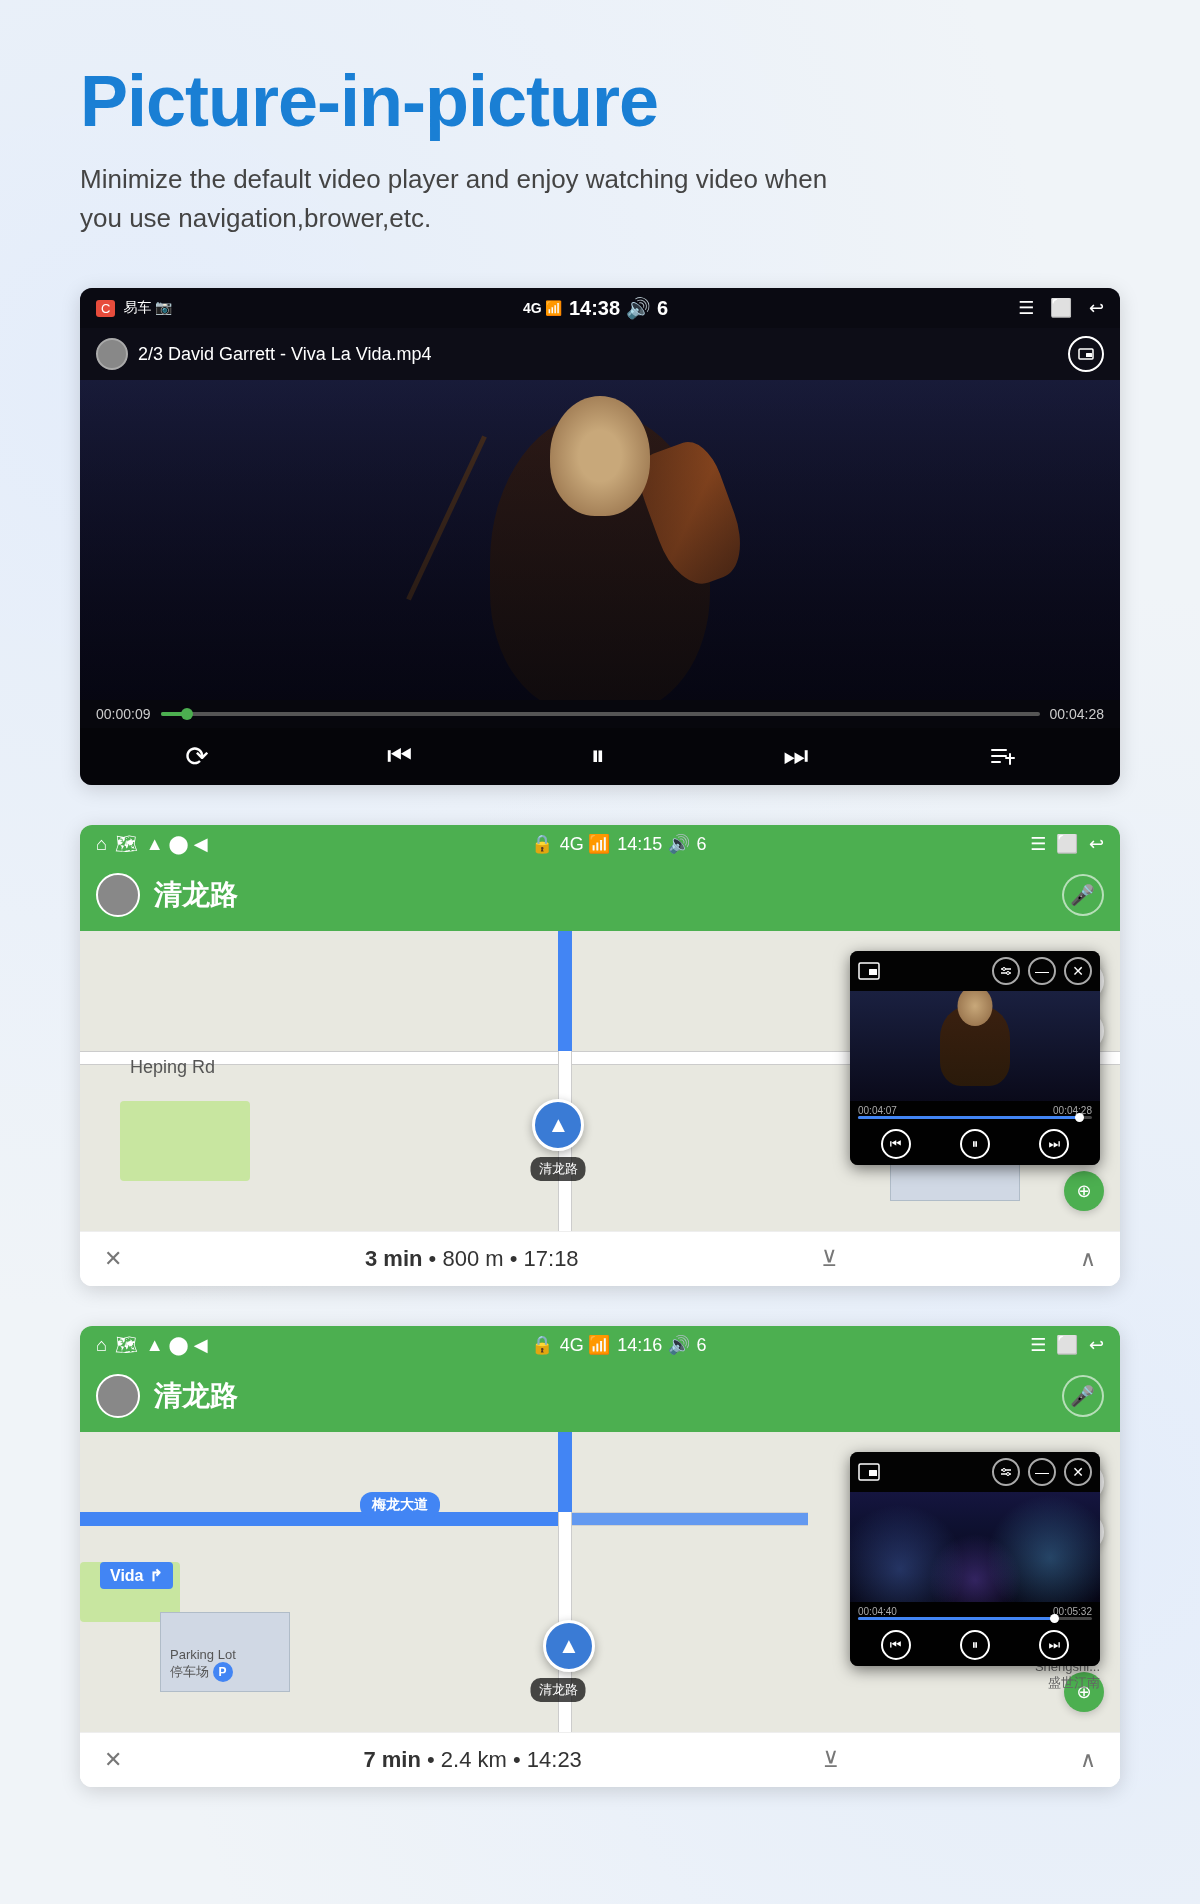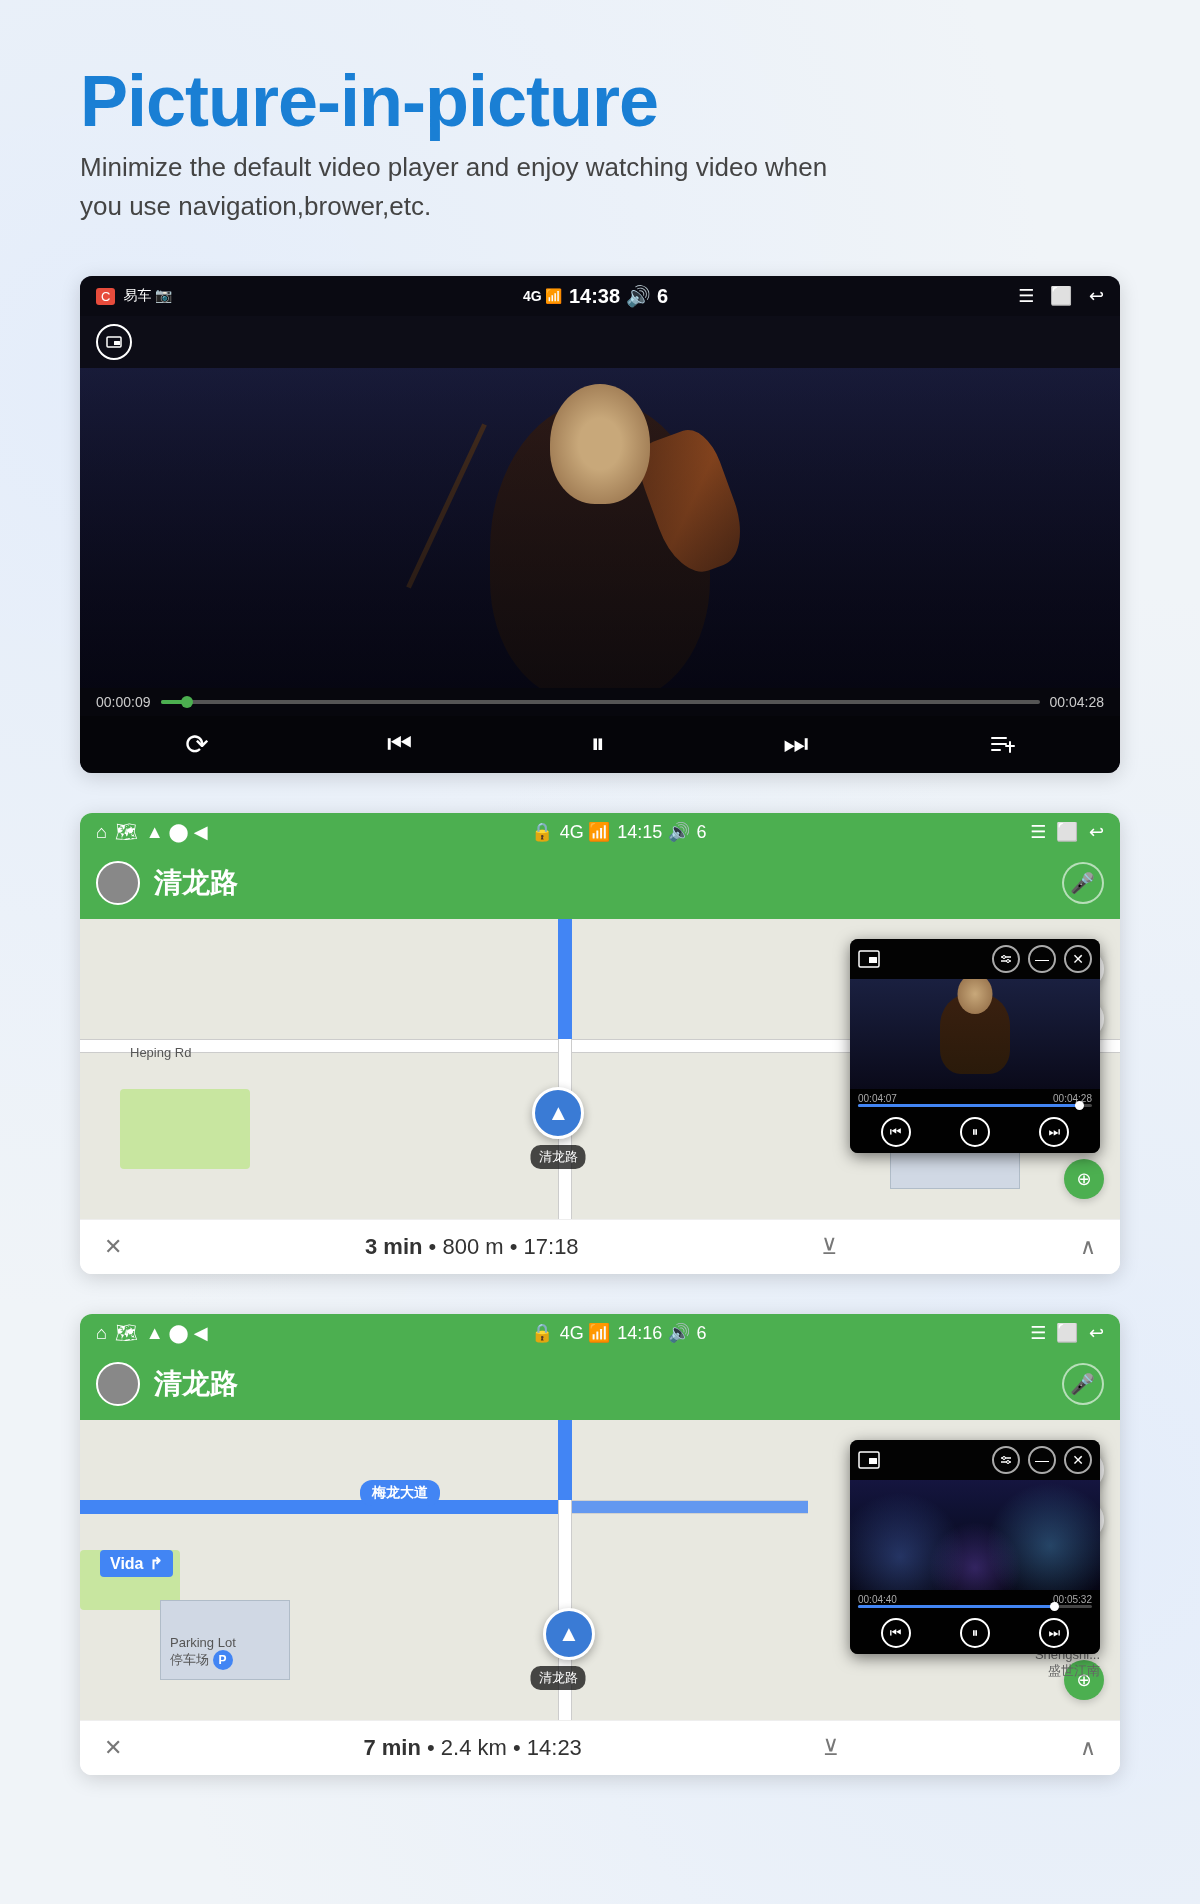--- a/index.html
+++ b/index.html
@@ -10,21 +10,21 @@
       min-height: 1904px;
       padding: 60px 80px;
       background-image: radial-gradient(circle at 10% 20%, rgba(200,220,255,0.3) 0%, transparent 50%),
                         radial-gradient(circle at 90% 80%, rgba(200,220,255,0.3) 0%, transparent 50%);
     }
 
     .page-title {
       font-size: 72px;
       font-weight: 900;
       color: #1a7fd4;
-      margin-bottom: 6px;
+      margin-bottom: 18px;
       letter-spacing: -1px;
     }
 
     .page-subtitle {
       font-size: 26px;
       color: #444;
       line-height: 1.5;
       margin-bottom: 50px;
       max-width: 780px;
     }
@@ -308,21 +308,21 @@
     .map-road-v {
       position: absolute;
       width: 16px;
       background: #fff;
       border-left: 1px solid #ccc;
       border-right: 1px solid #ccc;
     }
 
     .map-label {
       position: absolute;
-      font-size: 13px;
+      font-size: 18px;
       color: #555;
       white-space: nowrap;
     }
 
     .map-green-area {
       position: absolute;
       background: #c8e6a0;
       border-radius: 4px;
     }
 
@@ -591,20 +591,24 @@
       <span>6</span>
     </div>
     <div class="status-bar-right">
       <span>☰</span>
       <span>⬜</span>
       <span>↩</span>
     </div>
   </div>
 
   <div class="video-title-bar">
+    <div style="display:flex;align-items:center;gap:10px;">
+      <div style="width:32px;height:32px;background:#888;border-radius:50%;border:2px solid #aaa;"></div>
+      <span class="video-title-text">2/3 David Garrett - Viva La Vida.mp4</span>
+    </div>
     <div class="pip-icon-circle">
       <svg width="16" height="16" viewBox="0 0 16 16" fill="white">
         <rect x="1" y="3" width="14" height="10" rx="1" fill="none" stroke="white" stroke-width="1.5"></rect>
         <rect x="8" y="7" width="6" height="4" rx="0.5" fill="white"></rect>
       </svg>
     </div>
   </div>
 
   <div class="video-content-area">
     <div class="video-person">

